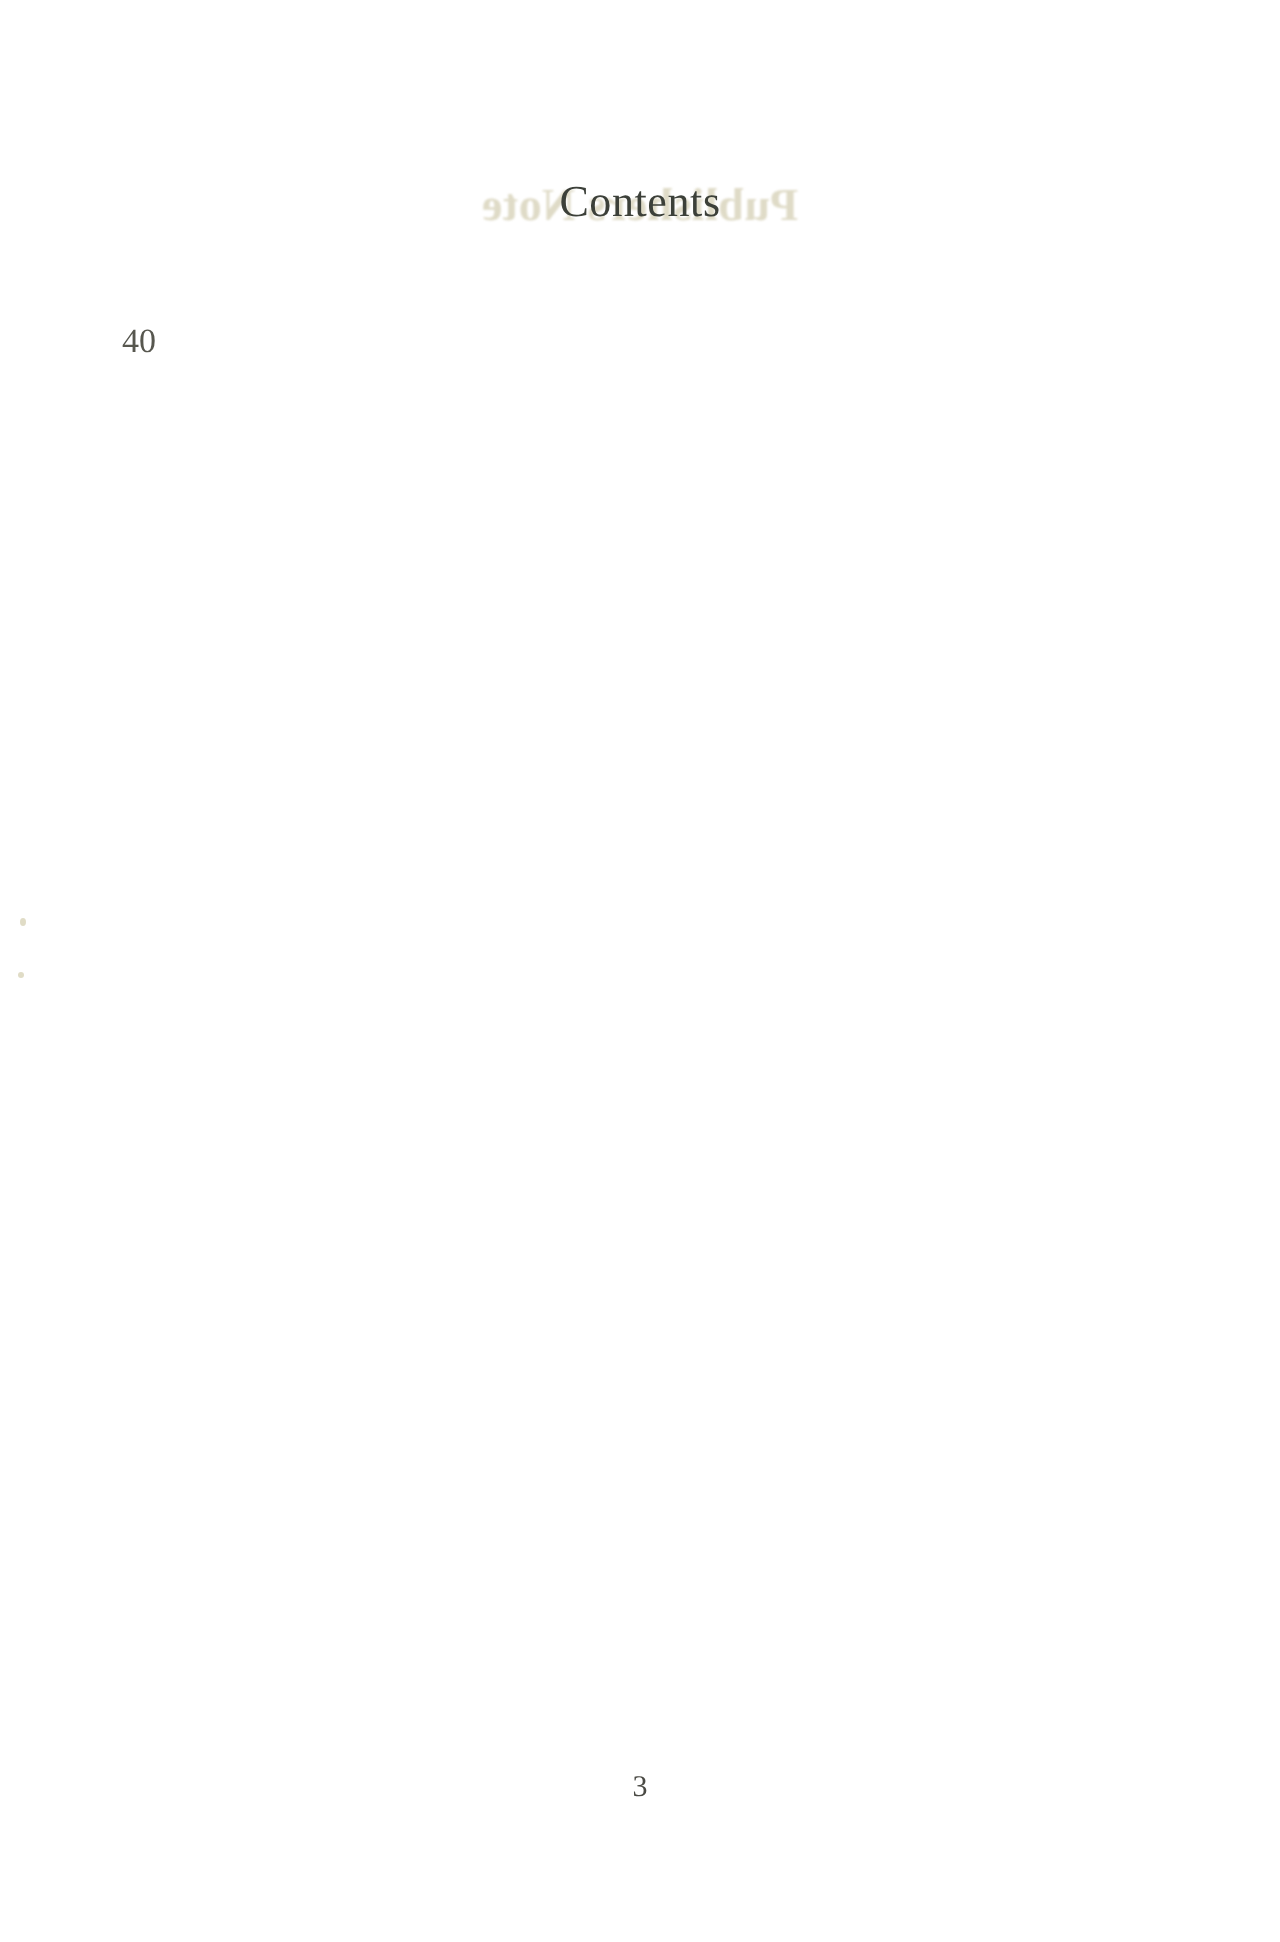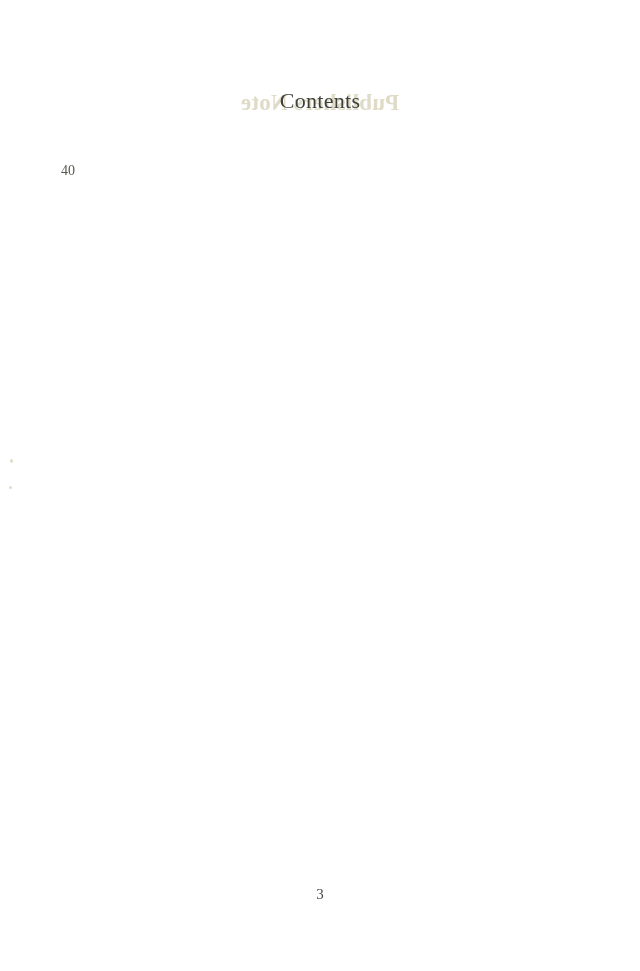--- a/index.html
+++ b/index.html
@@ -58,21 +58,21 @@
   
   .toc {
     position: absolute;
     left: 52px;
     top: 158px;
     width: 462px;
   }
 
   .entry {
     color: #57574f;
-    font-size: 14px;
+    font-size: 17px;
     line-height: 26px;
   }
   .entry.sub {
     margin-left: 20px;
     font-size: 17px;
     line-height: 24px;
   }
 
   
   .row {

